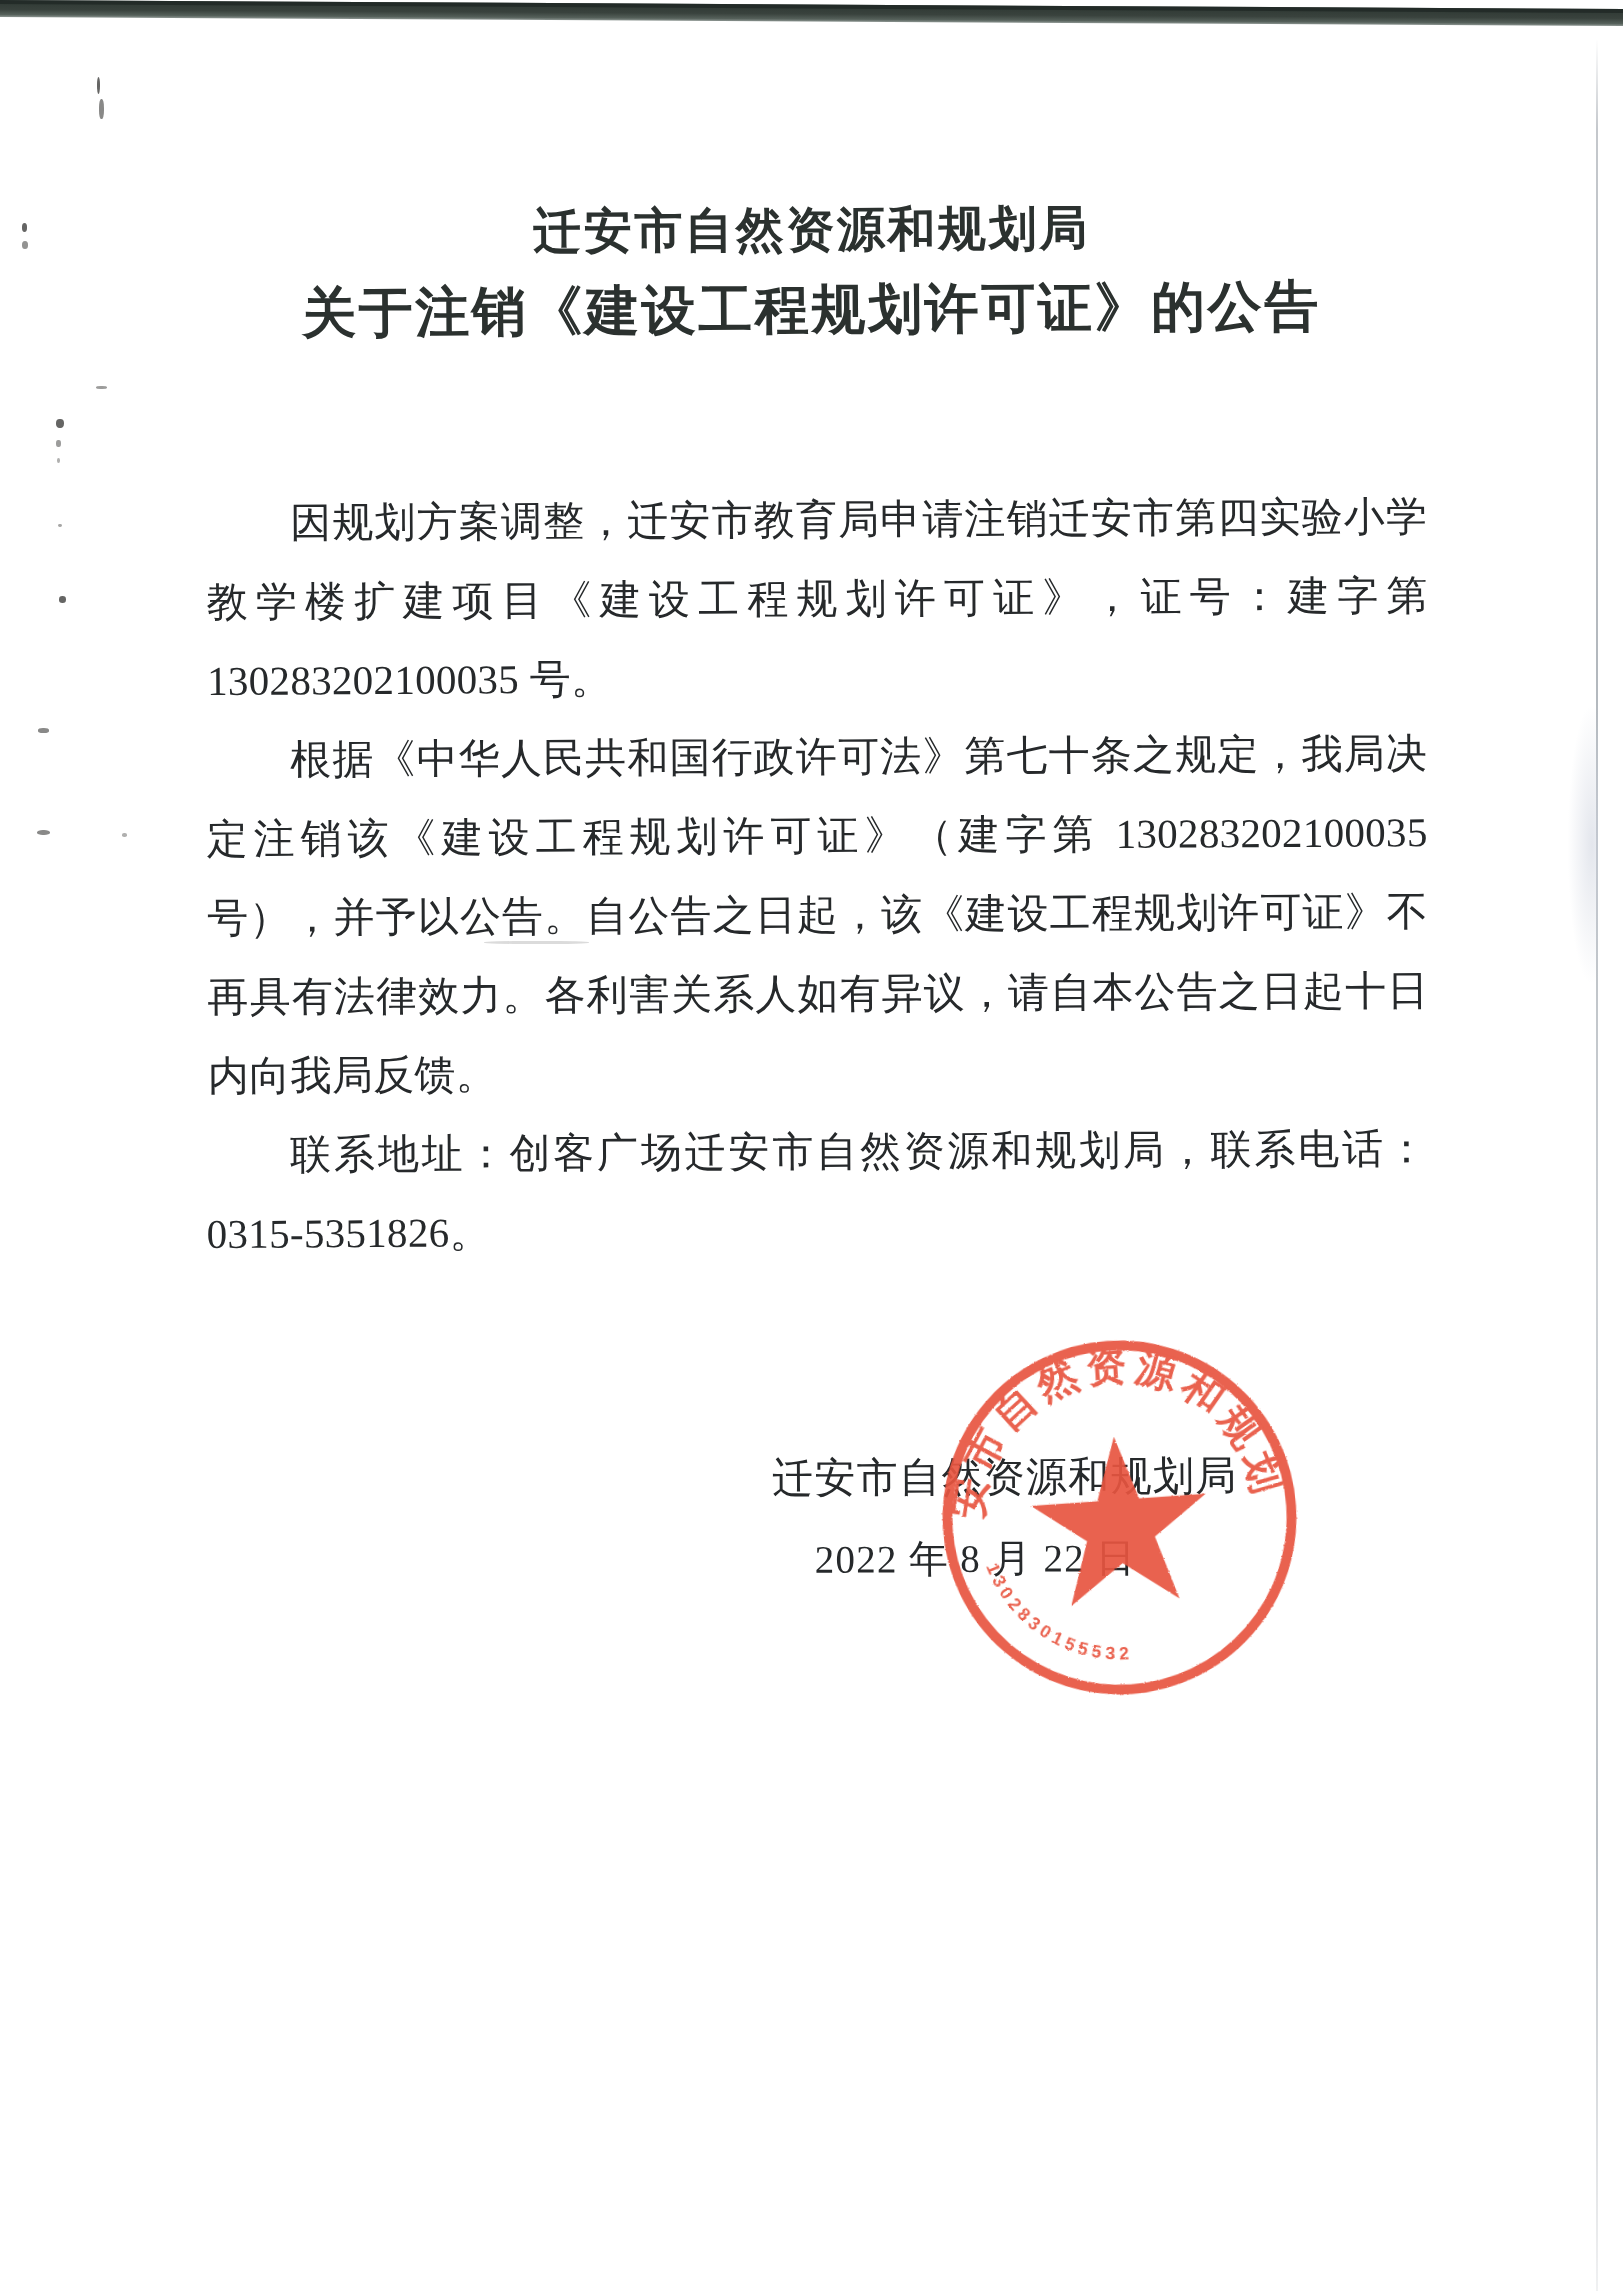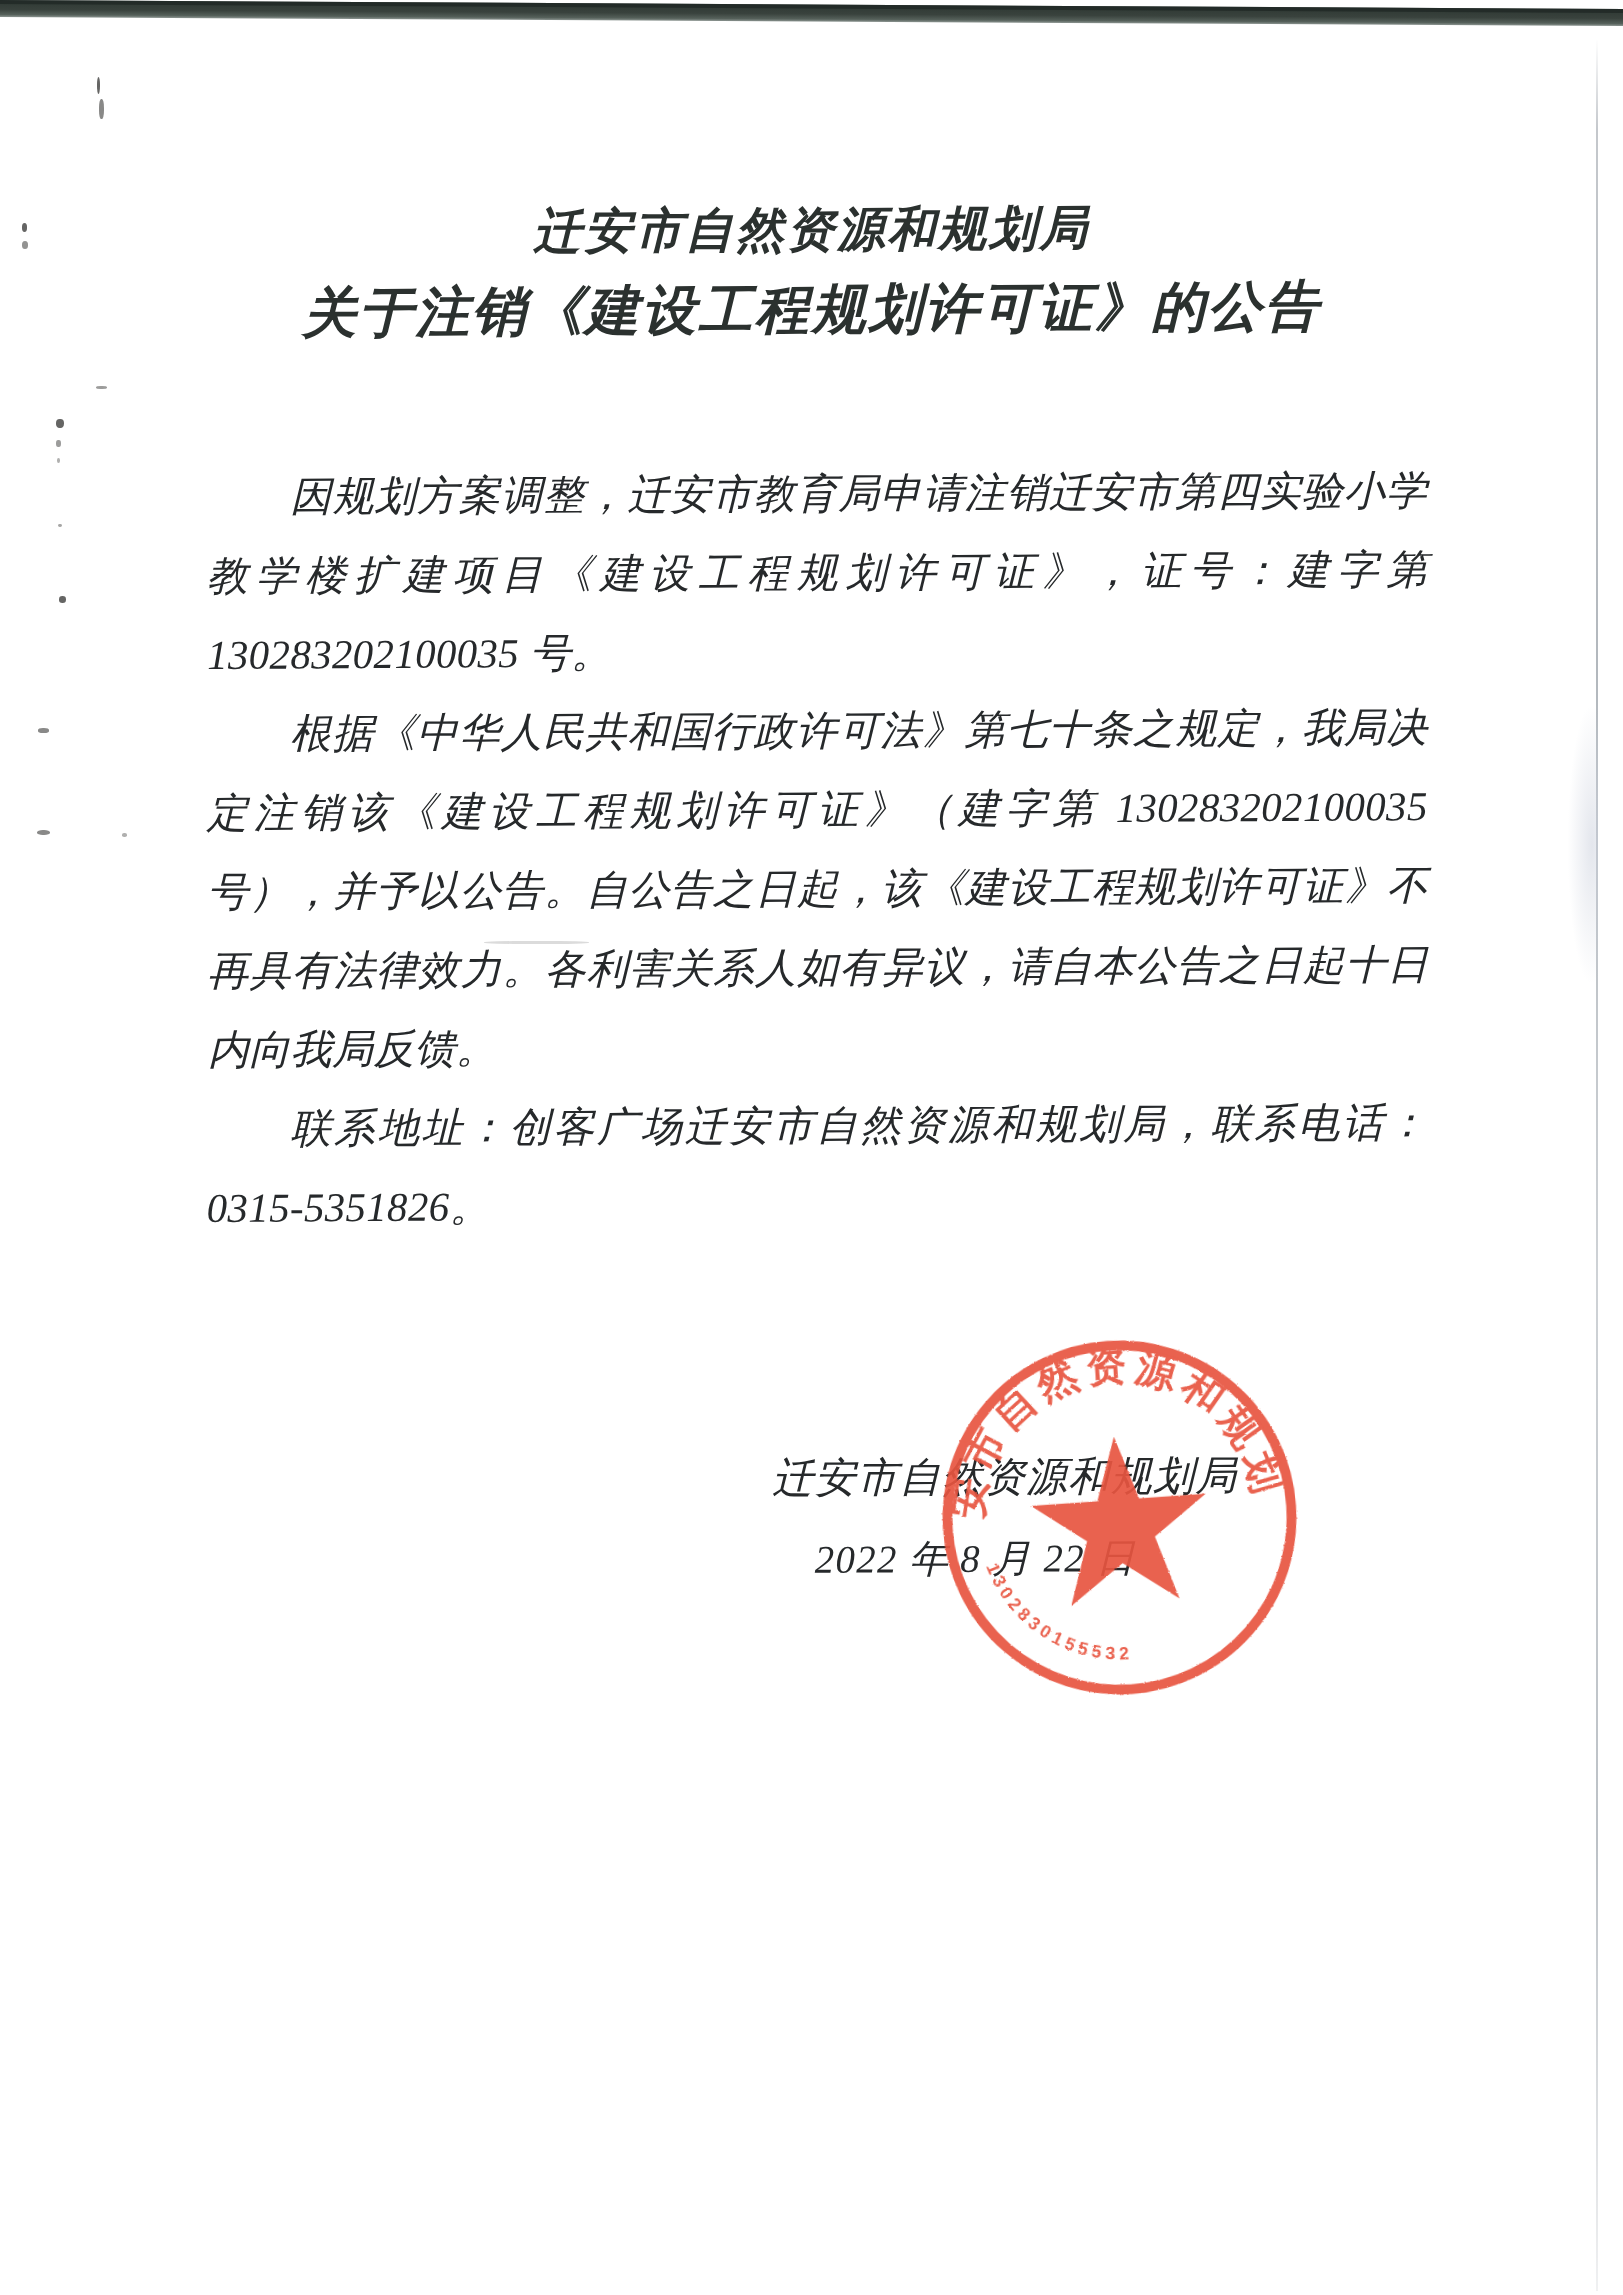--- a/index.html
+++ b/index.html
@@ -68,21 +68,20 @@
     opacity: 0.78;
   }
 
   
   .doc-body {
     position: absolute;
     top: 0;
     left: 0;
     width: 1623px;
     height: 2295px;
-    font-style: italic;
   }
 
   .title-block {
     position: absolute;
     top: 196px;
     left: 0;
     width: 1623px;
     text-align: center;
   }
   .title-line {
@@ -100,21 +99,21 @@
   .title-line-2 {
     font-size: 54px;
     line-height: 77px;
     margin-top: 6.5px;
     transform: rotate(-0.4deg);
   }
 
   .para-block {
     position: absolute;
     left: 206px;
-    top: 458px;
+    top: 484px;
     width: 1221px;
   }
   .para {
     font-family: "Liberation Serif", "DejaVu Serif", serif;
     font-size: 41px;
     line-height: 79px;
     color: #26292b;
     text-align: justify;
     text-justify: inter-character;
     letter-spacing: 0.3px;

